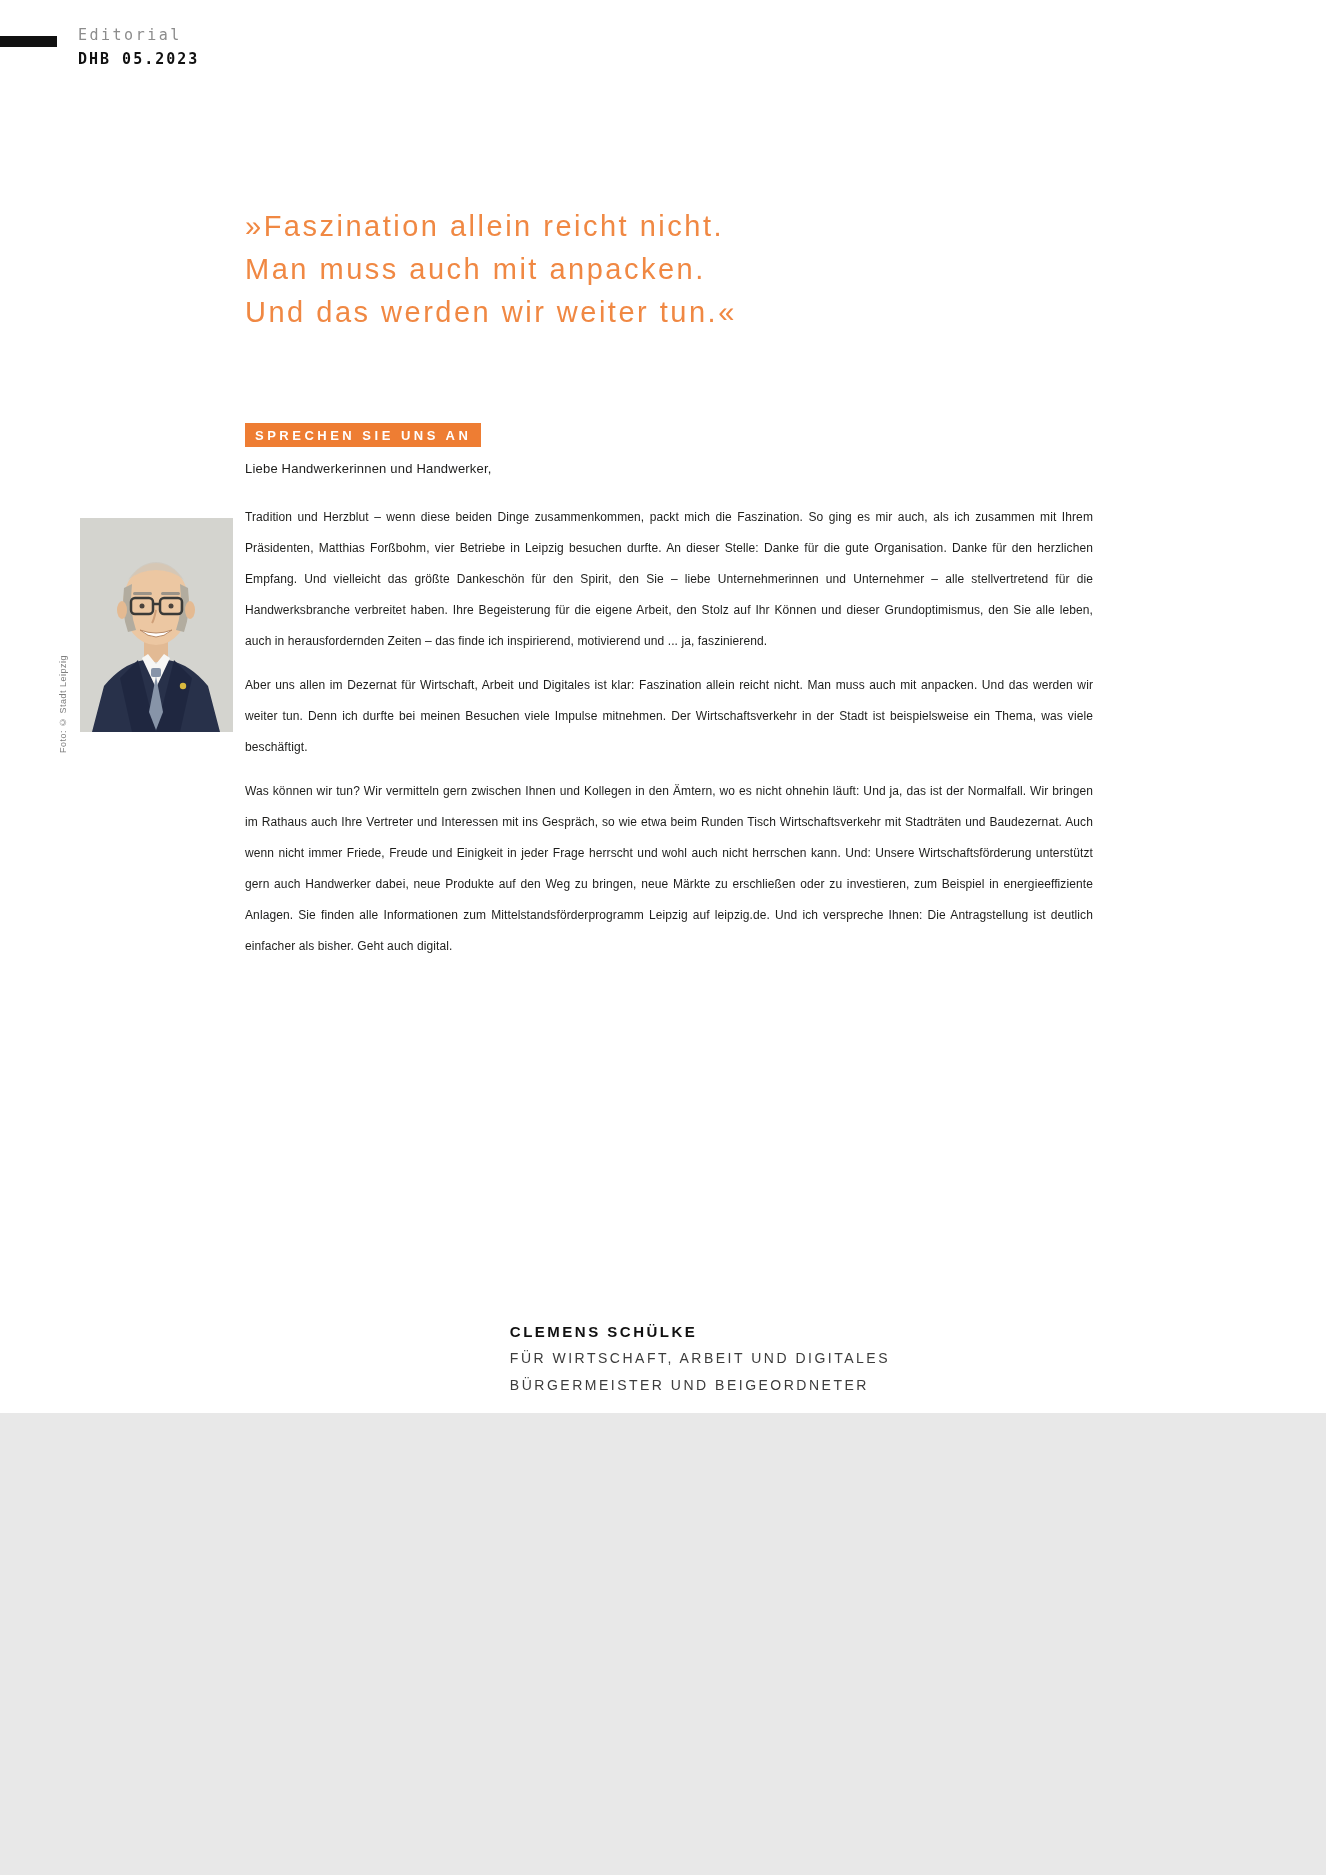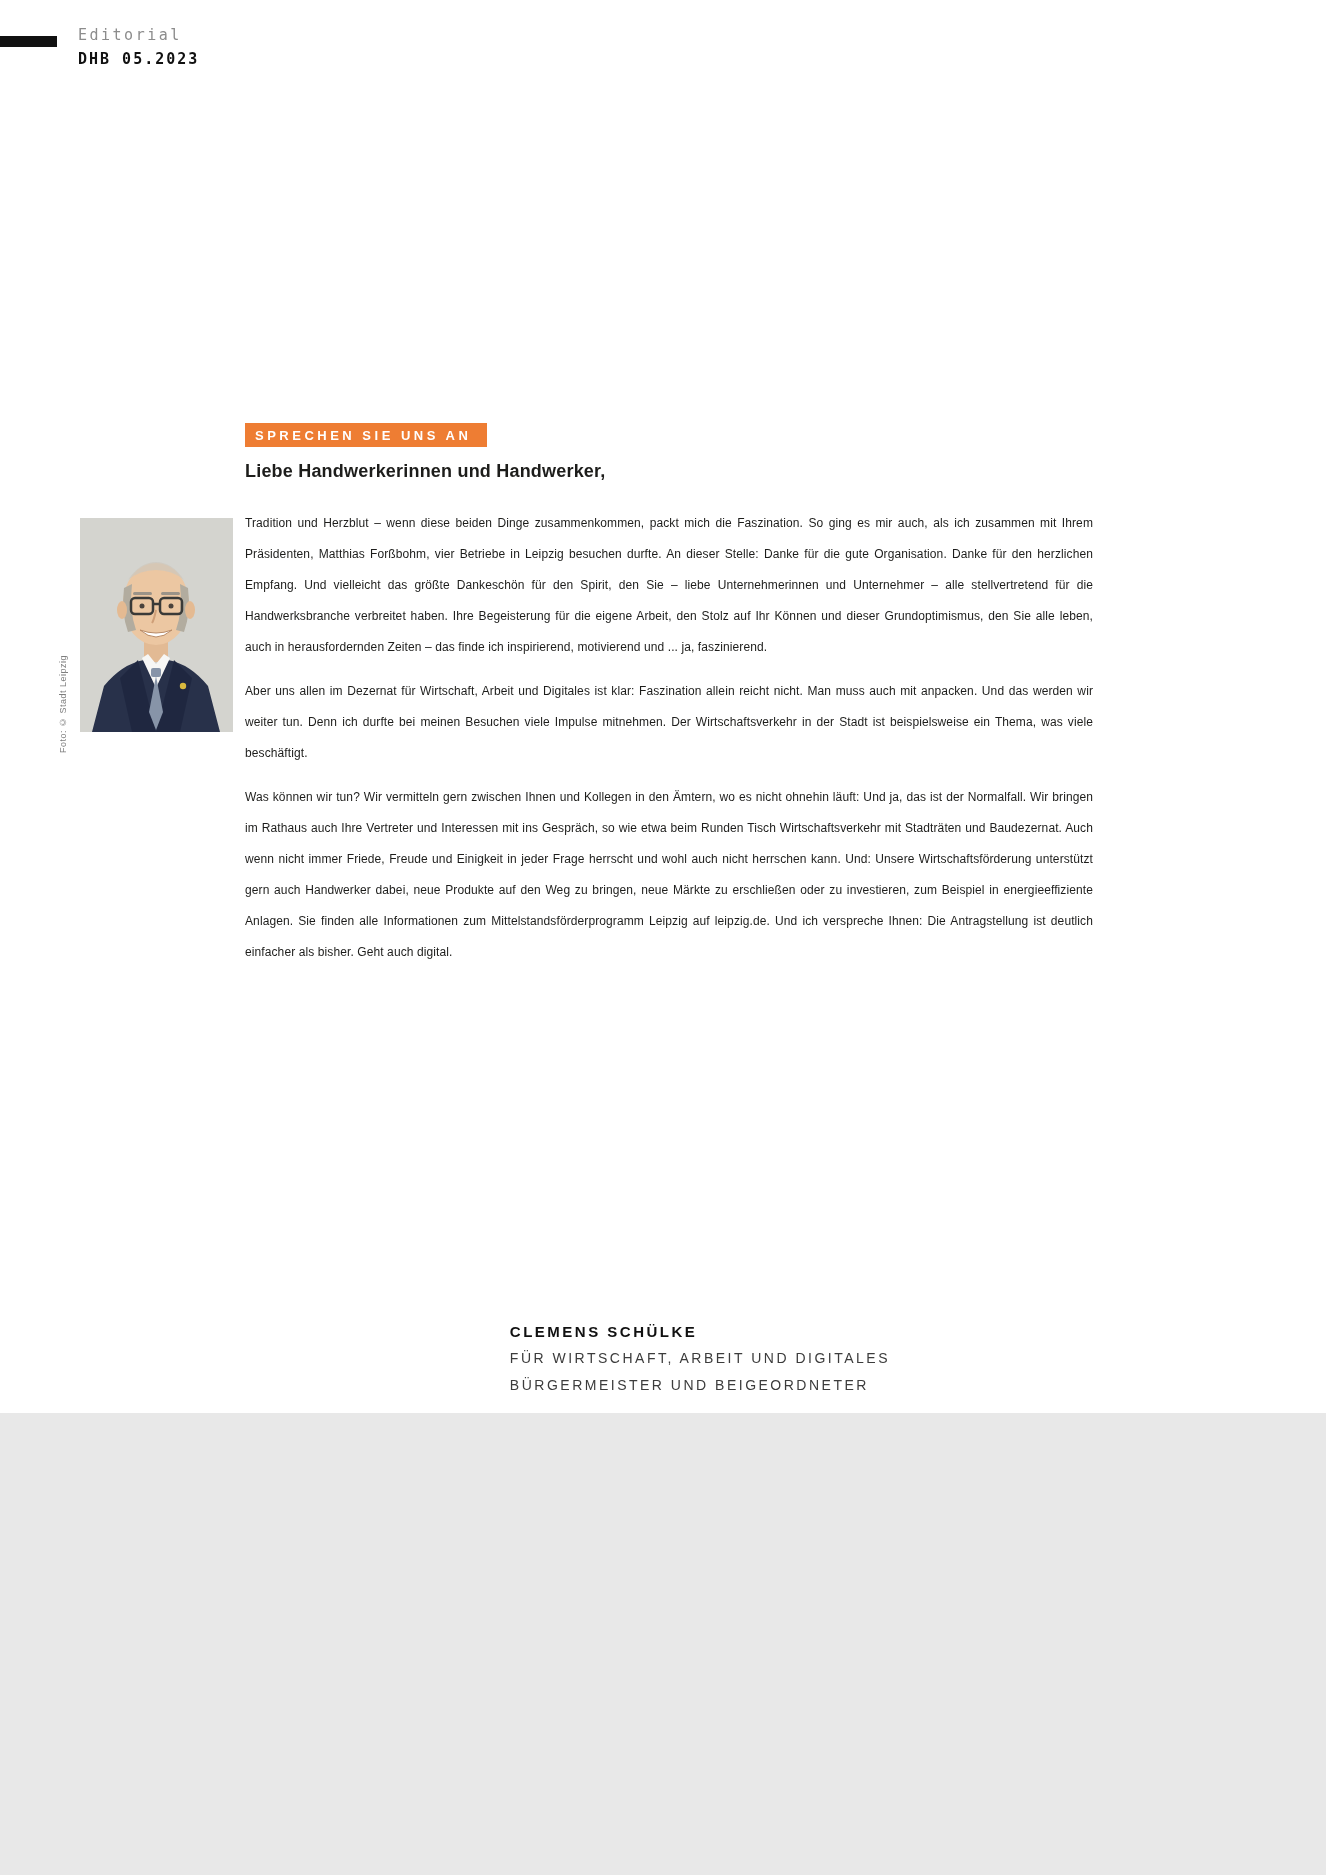--- a/index.html
+++ b/index.html
@@ -55,21 +55,21 @@
   
   .kicker {
     position: absolute;
     left: 245px; top: 423px;
     display: inline-block;
     background: #ee7d33;
     color: #ffffff;
     font-size: 13px;
     font-weight: bold;
     letter-spacing: 3.5px;
-    padding: 5px 16px 4px 10px;
+    padding: 5px 10px 4px 10px;
   }
 
   
   .portrait {
     position: absolute;
     left: 80px; top: 518px;
     width: 153px; height: 214px;
     display: block;
   }
   .photo-credit {
@@ -83,22 +83,22 @@
     white-space: nowrap;
   }
 
   
   .body-col {
     position: absolute;
     left: 245px; top: 461px;
     width: 848px;
   }
   .salutation {
-    font-size: 18px;
-    font-weight: bold;
+    font-size: 13px;
+    font-weight: normal;
     margin-bottom: 26px;
     letter-spacing: 0.2px;
   }
   .body-col p {
     font-size: 12px;
     line-height: 31px;
     text-align: justify;
     letter-spacing: 0.1px;
     margin-bottom: 13px;
     color: #1d1d1b;
@@ -167,20 +167,25 @@
 </style>
 </head>
 <body>
 
 <div class="page">
 
   <div class="corner-bar"></div>
   <div class="header-section">Editorial</div>
   <div class="header-issue">DHB 05.2023</div>
 
+  <div class="pull-quote">
+    <div>»Faszination allein reicht nicht.</div>
+    <div>Man muss auch mit anpacken.</div>
+    <div>Und das werden wir weiter tun.«</div>
+  </div>
 
   <div class="kicker">SPRECHEN SIE UNS AN</div>
 
   <svg class="portrait" viewBox="0 0 153 214" aria-hidden="true">
     <rect width="153" height="214" fill="#d8d7d3"></rect>
     <rect width="153" height="214" fill="#cfcec9" opacity="0.35"></rect>
 
     <rect x="64" y="112" width="24" height="32" fill="#e2b astonishing"></rect>
     <rect x="64" y="112" width="24" height="32" fill="#e2ba94"></rect>
 

